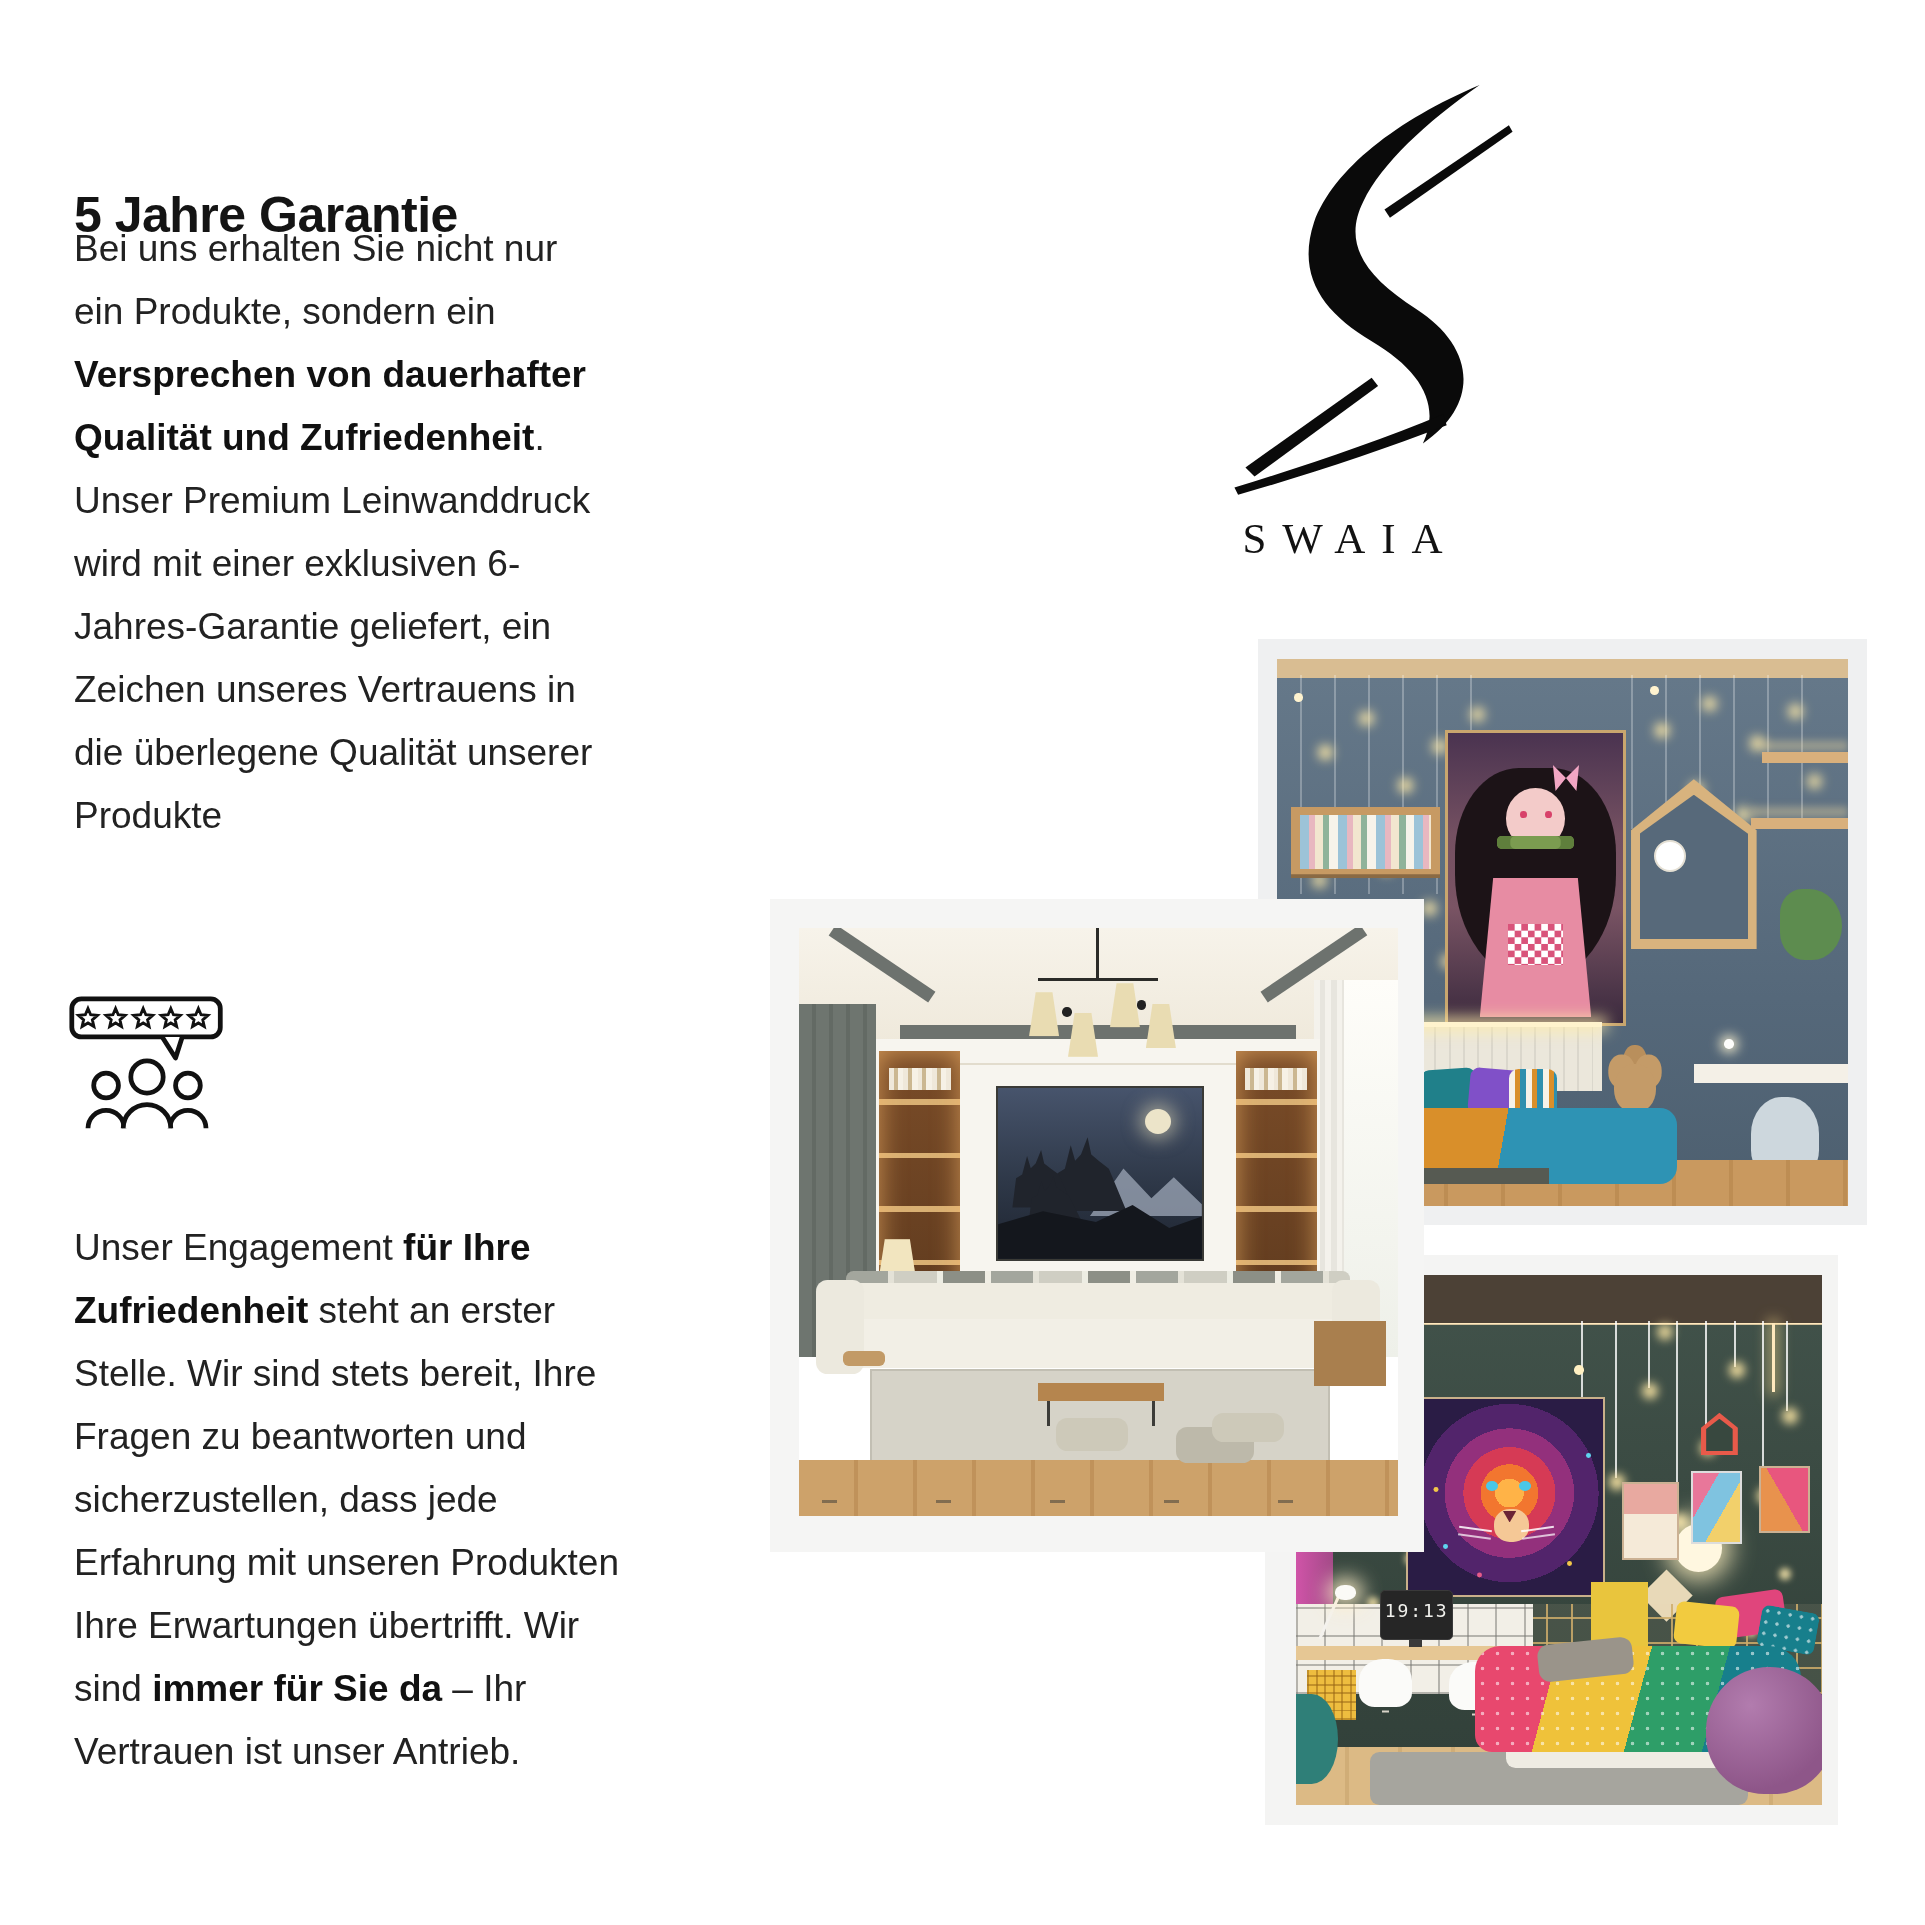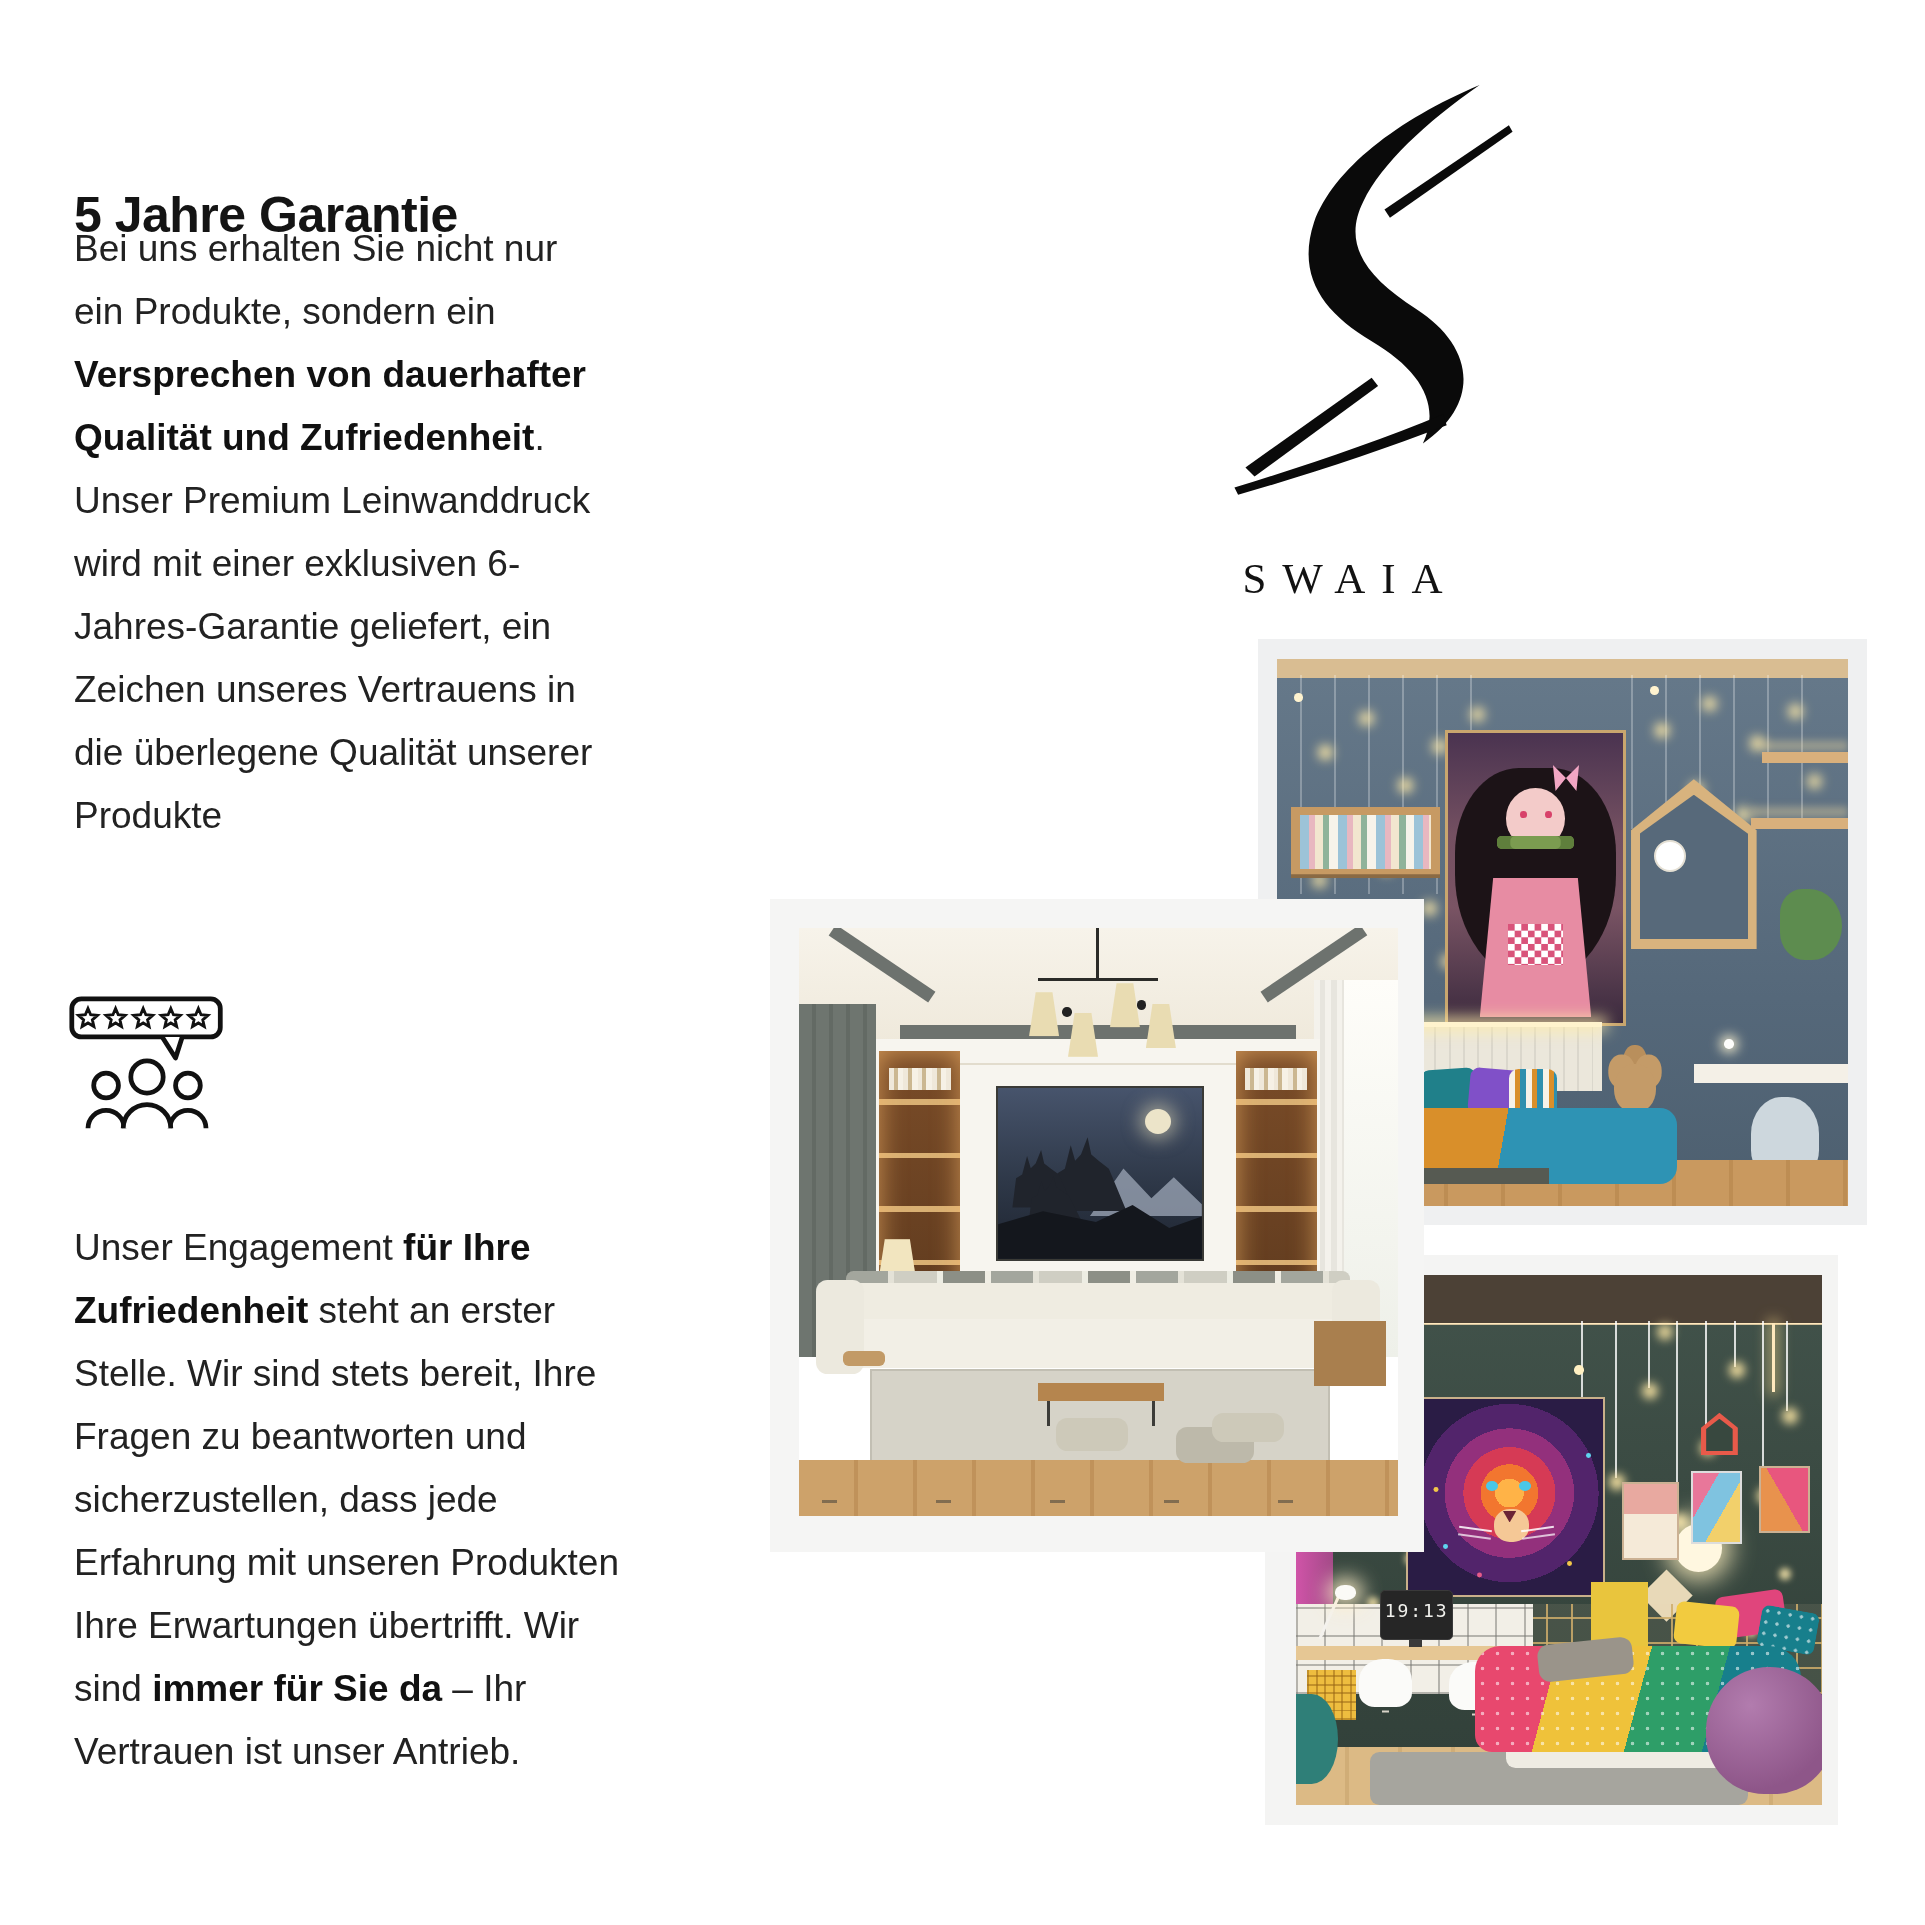--- a/index.html
+++ b/index.html
@@ -24,21 +24,21 @@
      clip-path:polygon(0 0,100% 0,94% 50%,100% 100%,0 100%,6% 50%);
      color:#fff;font-size:14.3px;font-weight:800;letter-spacing:1px;text-align:center;line-height:26px;}
   .badge-stars{left:0;top:88px;width:148px;text-align:center;color:#fff;font-size:8.6px;letter-spacing:3.8px;}
 
   
   .rating{position:absolute;left:68px;top:995px;width:158px;height:143px;}
 
   
   .brand-s{position:absolute;left:1225px;top:74px;width:297px;height:430px;}
   .wordmark{position:absolute;left:1208px;top:514px;width:285px;text-align:center;
-     font-family:"Liberation Serif",serif;font-size:43px;letter-spacing:16px;color:#121212;margin-top:40px;}
+     font-family:"Liberation Serif",serif;font-size:43px;letter-spacing:16px;color:#121212;}
 
   
   .card{position:absolute;}
   .card-a{left:770px;top:899px;width:654px;height:653px;background:#f5f5f4;z-index:3;}
   .card-b{left:1258px;top:639px;width:609px;height:586px;background:#eff0f1;z-index:1;}
   .card-c{left:1265px;top:1255px;width:573px;height:570px;background:#f4f4f3;z-index:2;}
   .ph{position:absolute;overflow:hidden;background:#fff;}
   .ph *{position:absolute;}
   .ph-a{left:28.5px;top:28.5px;width:599px;height:588px;}
   .ph-b{left:19px;top:20px;width:571px;height:547px;}

